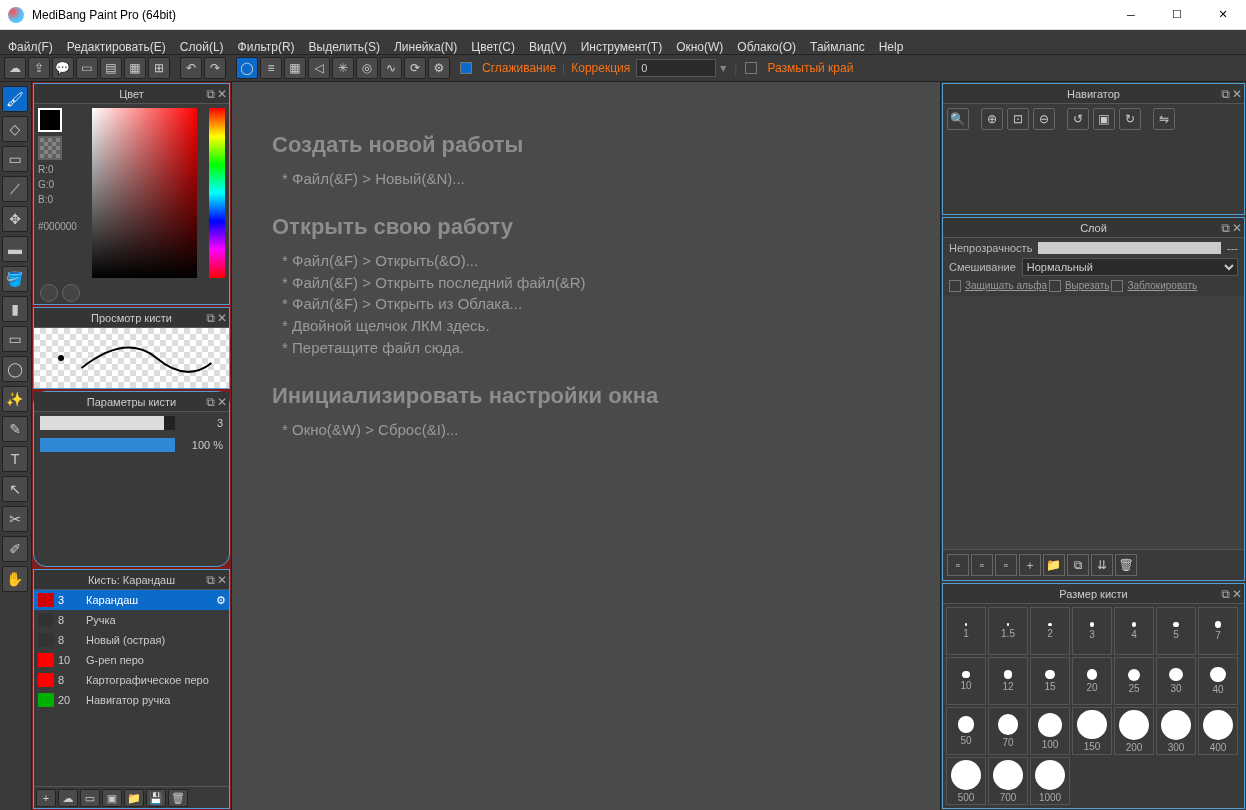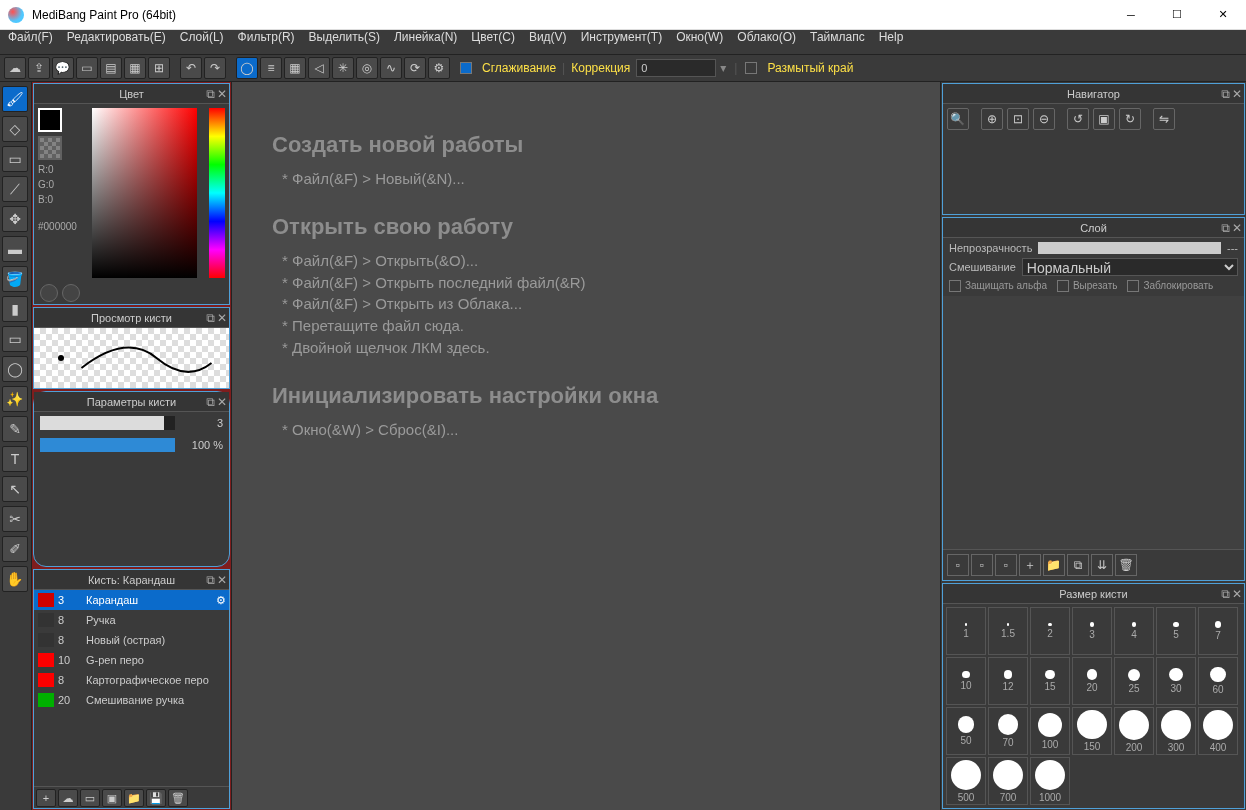--- a/index.html
+++ b/index.html
@@ -5,28 +5,28 @@
 * { box-sizing: border-box; margin: 0; padding: 0; font-family: "Segoe UI", Tahoma, sans-serif; }
 body { background: #fff; width: 1246px; height: 810px; overflow: hidden; user-select: none; }
 
 .titlebar { height: 30px; background: #fff; display: flex; align-items: center; padding: 0 0 0 8px; border-bottom: 1px solid #ddd;}
 .titlebar .logo { width: 16px; height: 16px; border-radius: 50%; background: radial-gradient(circle at 30% 30%, #ff5050, #50c8ff 60%); margin-right: 8px;}
 .titlebar .title { font-size: 12px; color: #000; flex:1;}
 .titlebar .winbtns { display:flex; }
 .titlebar .winbtn { width: 46px; height: 30px; display:flex; align-items:center; justify-content:center; font-size: 11px; color:#000;}
 
 .app { background:#2f2f2f; height: 780px; color:#ccc; font-size:12px; display:flex; flex-direction:column;}
-.menubar { height: 24px; background:#3a3a3a; display:flex; align-items:flex-start; padding:0 8px; gap:14px; font-size:12px; color:#ddd;}
+.menubar { height: 24px; background:#3a3a3a; display:flex; align-items:flex-end; padding:0 8px; gap:14px; font-size:12px; color:#ddd;}
 .menubar span { cursor:pointer; }
 
 .toolbar { height: 28px; background:#3a3a3a; border-top:1px solid #222; border-bottom:1px solid #222; display:flex; align-items:center; padding:0 4px; gap:2px;}
 .tbtn { width:22px; height:22px; background:#4a4a4a; border:1px solid #222; border-radius:2px; display:flex; align-items:center; justify-content:center; color:#ccc; font-size:12px;}
 .tbtn.active { background:#0b6bcb; }
 .sep { width:6px;}
-.toolbar .lbl { color:#fde047; margin:8px 4px;}
+.toolbar .lbl { color:#f97316; margin:8px 4px;}
 .toolbar input[type=text] { background:#2a2a2a; border:1px solid #555; color:#ccc; height:18px; width:80px; padding:0 4px; font-size:11px;}
 .chk { width:12px; height:12px; border:1px solid #777; display:inline-block; vertical-align:middle; margin-right:4px;}
 
 .body { flex:1; display:flex; min-height:0;}
 
 .leftbar { width:32px; background:#3a3a3a; border-right:1px solid #222; display:flex; flex-direction:column; gap:4px; padding:4px 2px;}
 .leftbar .lt { width:26px; height:26px; background:#4a4a4a; border:1px solid #222; border-radius:2px; display:flex; align-items:center; justify-content:center; font-size:14px; color:#ccc;}
 .leftbar .lt.active { background:#0b6bcb; color:#fff;}
 
 .leftpanels { width:200px; background:#7f1d1d; border-right:1px solid #222; display:flex; flex-direction:column;}
@@ -74,22 +74,22 @@
 .welcome .sec { margin-bottom:24px;}
 
 .rightpanels { width:306px; background:#3a3a3a; border-left:1px solid #222; display:flex; flex-direction:column;}
 .nav-body { height:80px; background:#3a3a3a;}
 .nav-tools { display:flex; gap:4px; padding:4px;}
 .nav-tools .nb { width:22px;height:22px;border:1px solid #666;border-radius:2px;background:#3a3a3a;display:flex;align-items:center;justify-content:center;font-size:12px;color:#ccc;}
 
 .layer-top { padding:4px 6px; font-size:11px; color:#bbb;}
 .layer-top .r { display:flex; align-items:center; gap:6px; margin-bottom:4px;}
 .layer-top .opbar { flex:1; height:12px; background:#ccc;}
-.layer-top select { flex:1; background:#2a2a2a; color:#ccc; border:1px solid #555; height:18px; font-size:14px;}
-.layer-top .chks { display:flex; gap:10px; margin-top:4px; font-size:10px; color:#999;}
+.layer-top select { flex:1; background:#2a2a2a; color:#ccc; border:1px solid #555; height:18px; font-size:11px;}
+.layer-top .chks { display:flex; gap:2px; margin-top:4px; font-size:10px; color:#999;text-decoration:underline;}
 .layer-mid { flex:1; background:#404040;}
 .layer-btns { display:flex; gap:2px; padding:4px; border-top:1px solid #555;}
 .layer-btns .lb { width:22px;height:22px;border:1px solid #666;background:#3a3a3a;display:flex;align-items:center;justify-content:center;font-size:12px;color:#ccc;}
 
 .sizes { display:flex; flex-wrap:wrap; padding:2px; background:#3a3a3a;}
 .sizes .cell { width:40px; height:48px; border:1px solid #555; margin:1px; display:flex; flex-direction:column; align-items:center; justify-content:center; gap:2px;}
 .sizes .cell .circ { background:#fff; border-radius:50%;}
 .sizes .cell .lbl { font-size:10px; color:#aaa;}
 </style>
 </head>
@@ -280,21 +280,21 @@
     <div class="nm">G-pen перо</div>
     </div>
             <div class="row">
               <div class="clr" style="background:#ff0000"></div>
     <div class="sz">8</div>
     <div class="nm">Картографическое перо</div>
     </div>
             <div class="row">
               <div class="clr" style="background:#00b000"></div>
     <div class="sz">20</div>
-    <div class="nm">Смешивание ручка</div>
+    <div class="nm">Навигатор ручка</div>
     </div>
           </div>
         <div class="brush-footer">
           <div class="b">+</div>
           <div class="b">☁</div>
           <div class="b">▭</div>
           <div class="b">▣</div>
           <div class="b">📁</div>
           <div class="b">💾</div>
           <div class="b">🗑</div>
@@ -307,22 +307,22 @@
       <div class="welcome">
         <div class="sec">
           <h2>Создать новой работы</h2>
           <div class="item">* Файл(&amp;F) &gt; Новый(&amp;N)...</div>
         </div>
         <div class="sec">
           <h2>Открыть свою работу</h2>
           <div class="item">* Файл(&amp;F) &gt; Открыть(&amp;O)...</div>
           <div class="item">* Файл(&amp;F) &gt; Открыть последний файл(&amp;R)</div>
           <div class="item">* Файл(&amp;F) &gt; Открыть из Облака...</div>
+          <div class="item">* Двойной щелчок ЛКМ здесь.</div>
           <div class="item">* Перетащите файл сюда.</div>
-          <div class="item">* Двойной щелчок ЛКМ здесь.</div>
         </div>
         <div class="sec">
           <h2>Инициализировать настройки окна</h2>
           <div class="item">* Окно(&amp;W) &gt; Сброс(&amp;I)...</div>
         </div>
       </div>
     </div>
 
     <div class="rightpanels">
 
@@ -443,21 +443,21 @@
             <div class="cell">
               <div class="circ" style="width:12px;height:12px;"></div>
     <div class="lbl">25</div>
             </div>
             <div class="cell">
               <div class="circ" style="width:13.145341380123986px;height:13.145341380123986px;"></div>
     <div class="lbl">30</div>
             </div>
             <div class="cell">
               <div class="circ" style="width:15.17893276880822px;height:15.17893276880822px;"></div>
-    <div class="lbl">60</div>
+    <div class="lbl">40</div>
             </div>
             <div class="cell">
               <div class="circ" style="width:16.97056274847714px;height:16.97056274847714px;"></div>
     <div class="lbl">50</div>
             </div>
             <div class="cell">
               <div class="circ" style="width:20.079840636817814px;height:20.079840636817814px;"></div>
     <div class="lbl">70</div>
             </div>
             <div class="cell">

